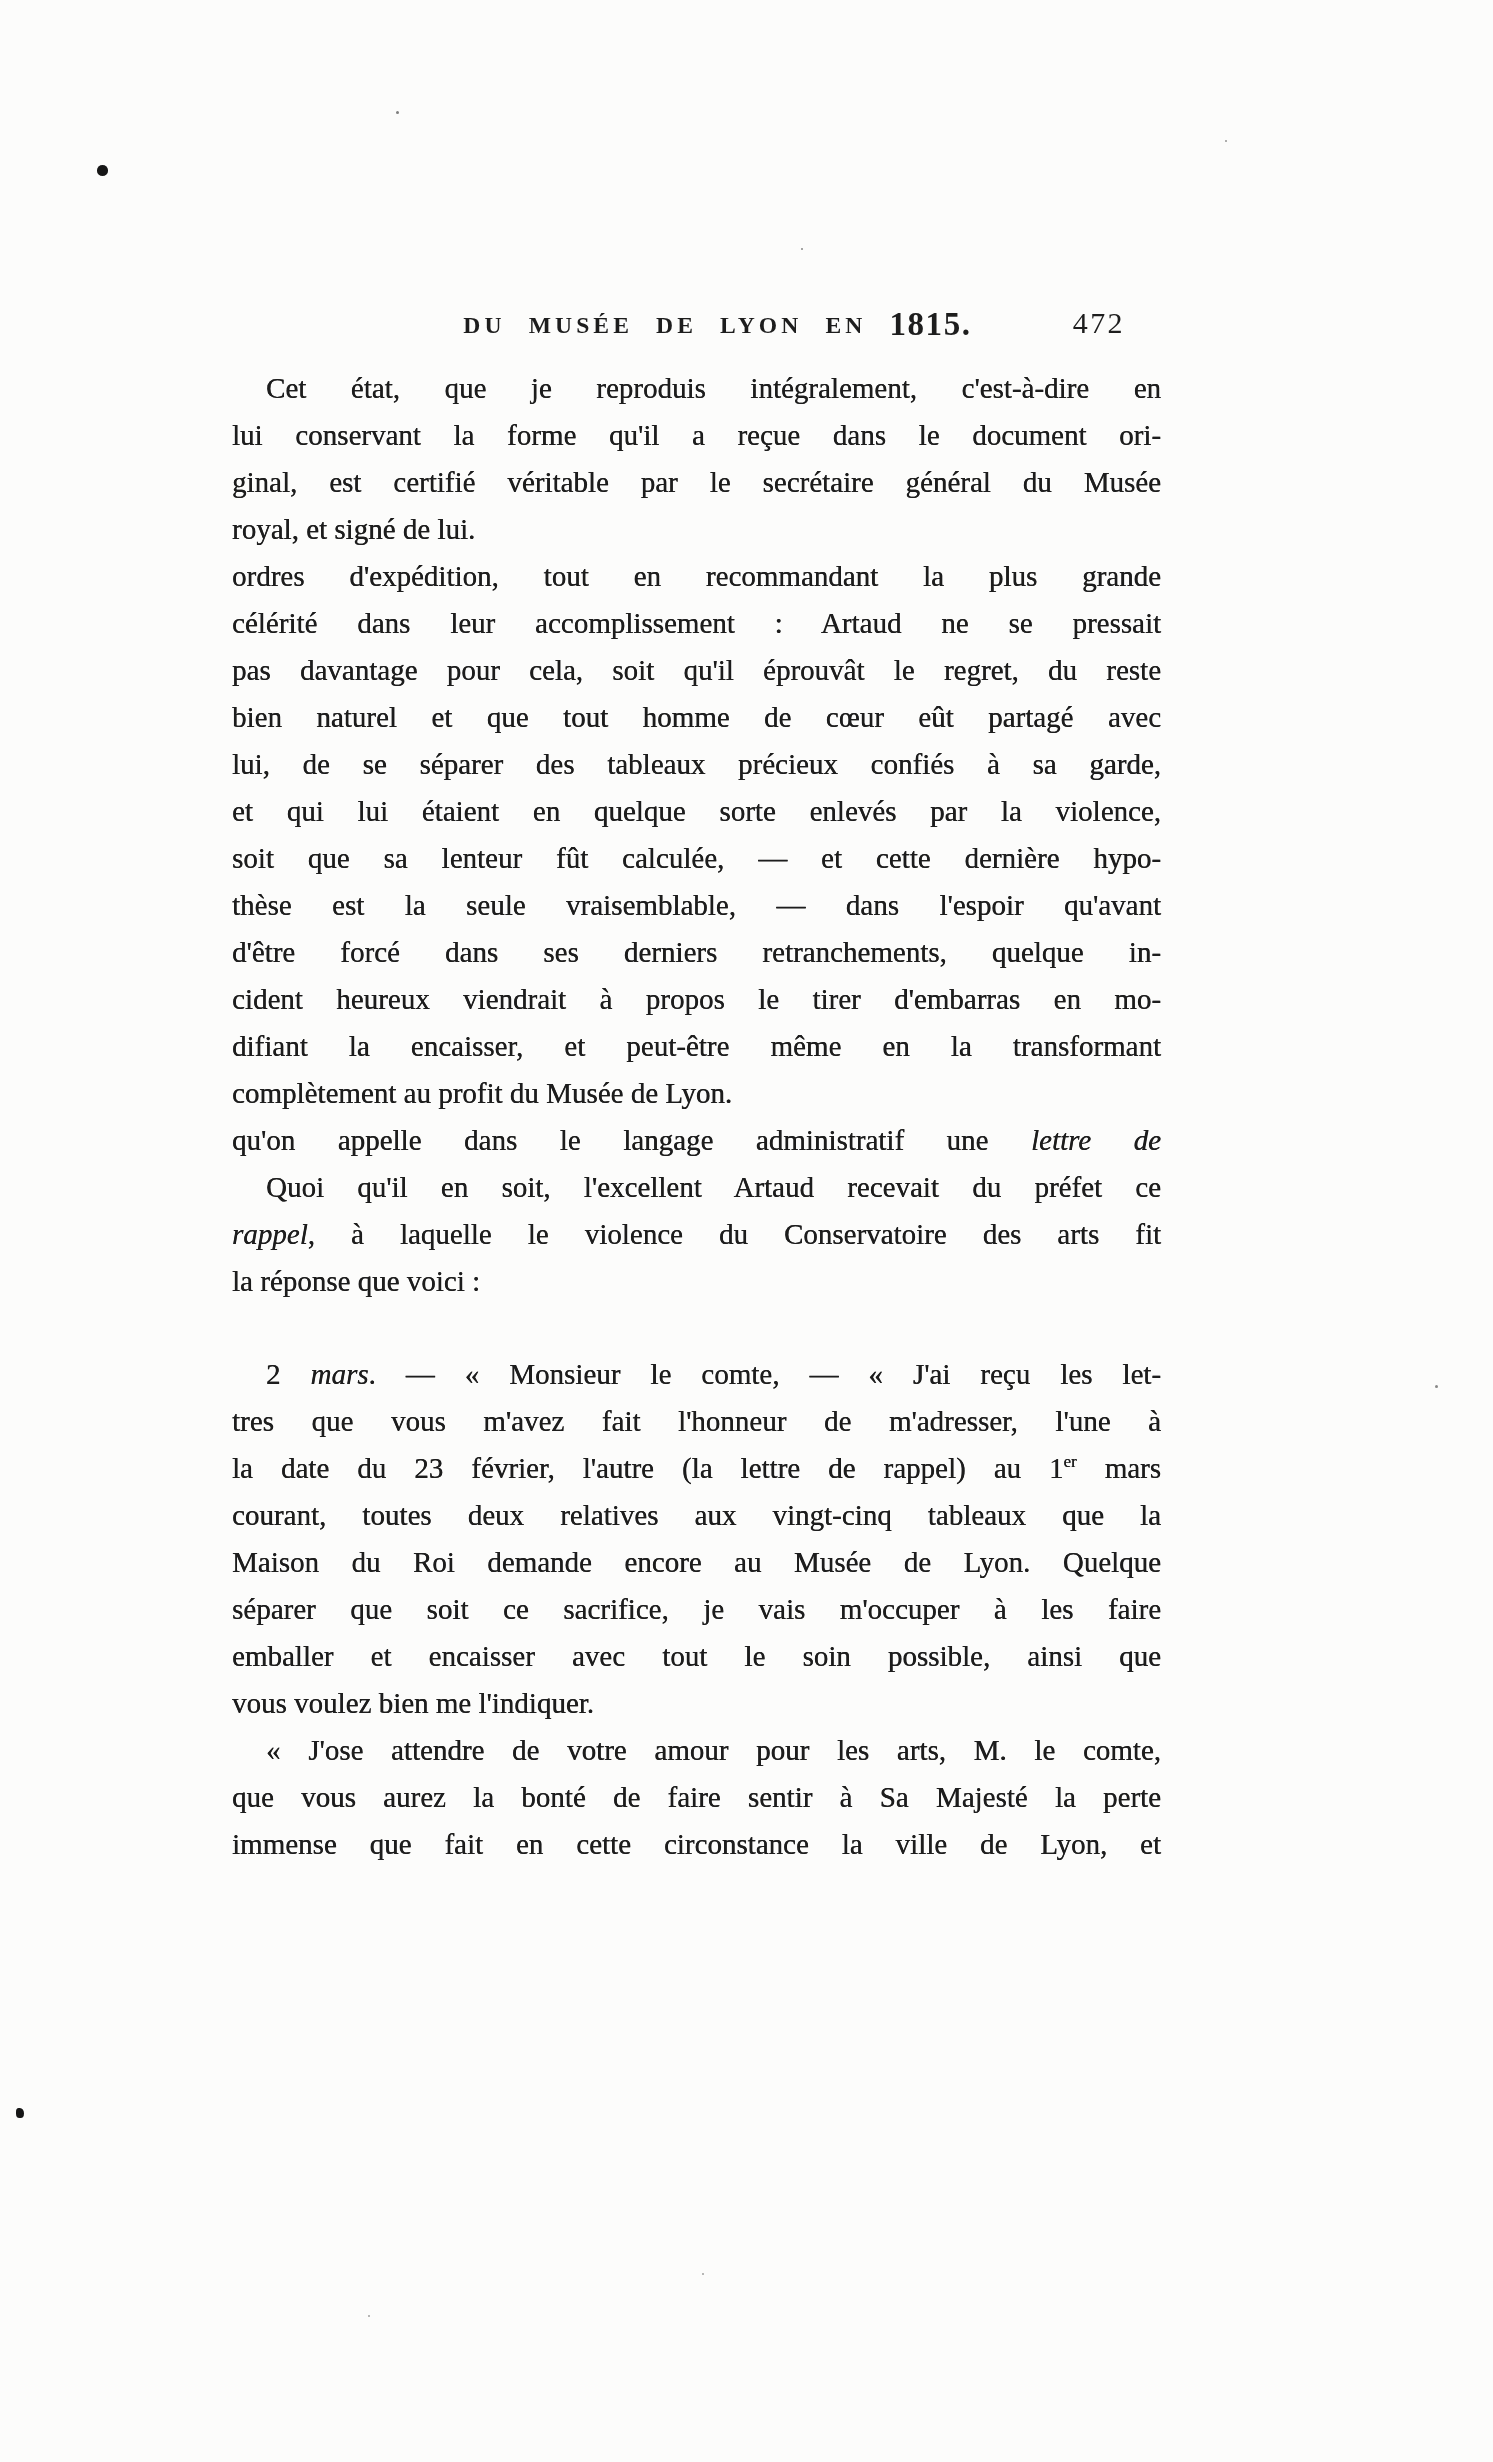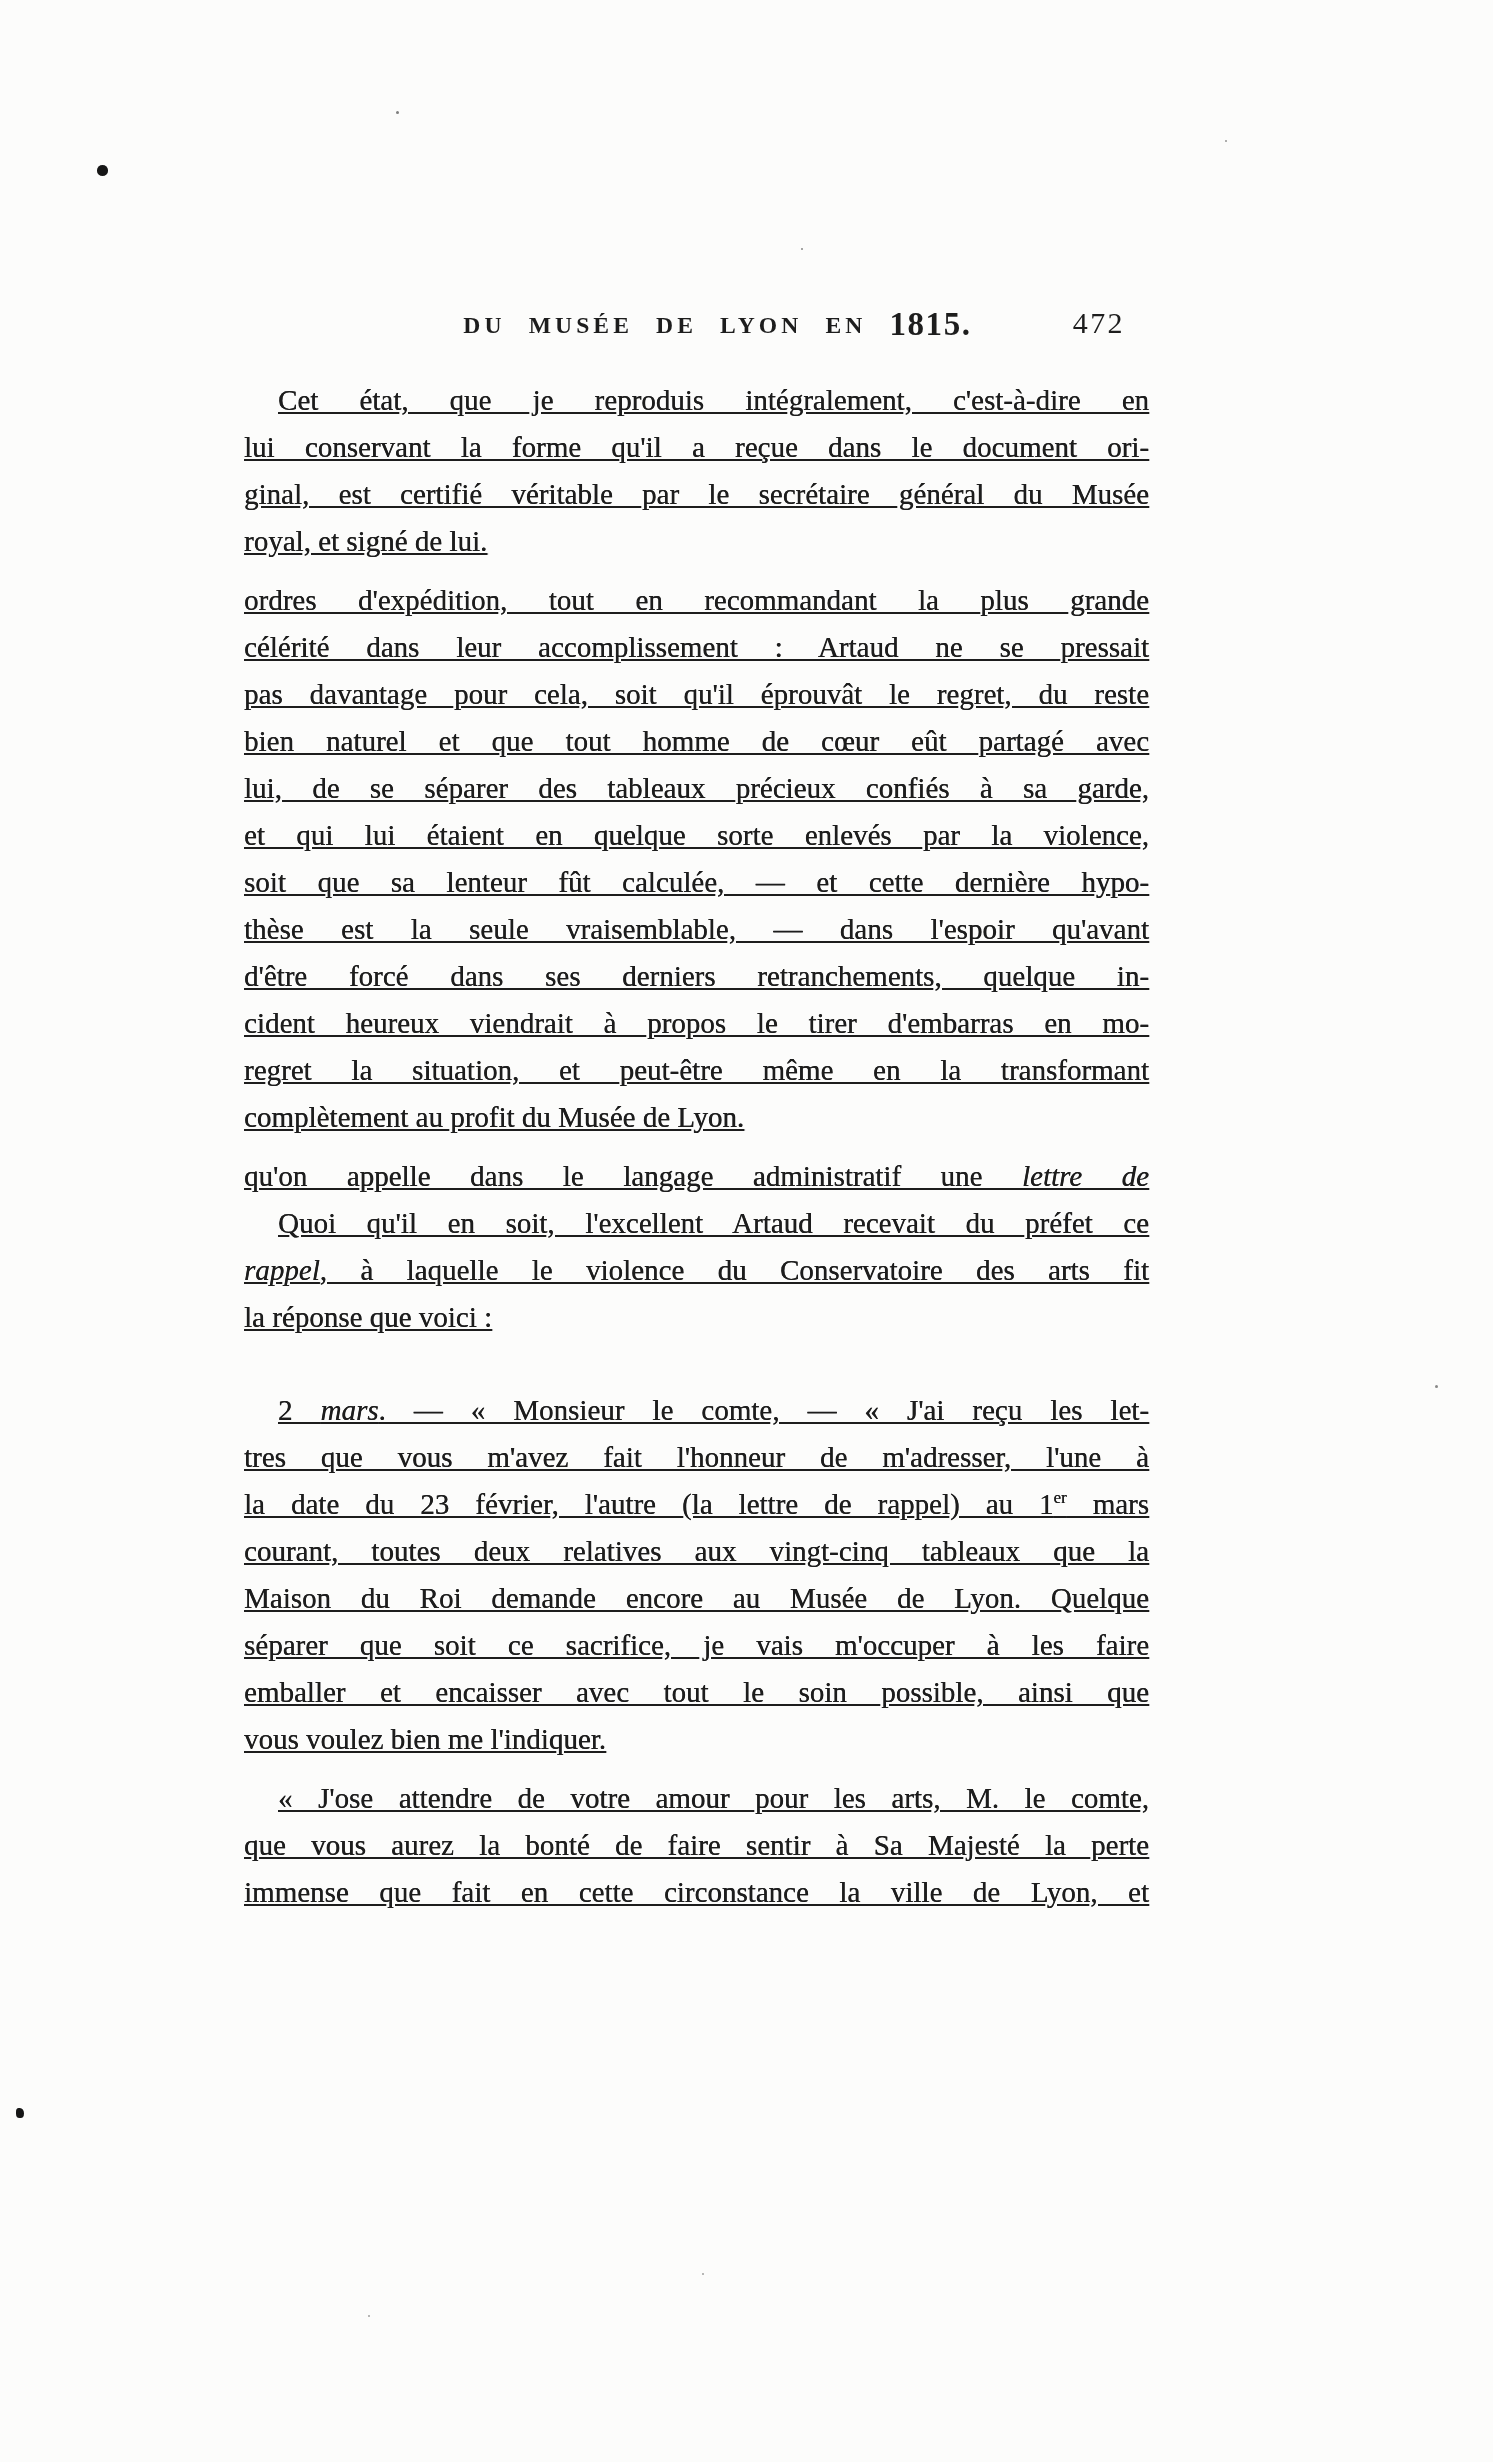--- a/index.html
+++ b/index.html
@@ -28,21 +28,21 @@
   }
   .page-number{
     position:absolute;right:36px;top:0;
     font-size:30px;letter-spacing:2.4px;
   }
   .text-block{
     position:absolute;top:365px;left:232px;width:929px;
     font-size:29px;line-height:47px;
     text-shadow:0.3px 0 currentColor;
   }
-  .paragraph{margin:12px;text-decoration:underline;}
+  .paragraph{margin:0;}
   .paragraph.gap-before{margin-top:46px;}
   .line{
     text-align:justify;
     text-align-last:justify;
   }
   .line.first{padding-left:34px;}
   .line.last{text-align-last:left;}
   .it{font-style:italic;}
   .sup{font-size:0.58em;vertical-align:super;line-height:0;}
   .speck{position:absolute;background:#161616;border-radius:50%;}
@@ -71,21 +71,21 @@
         <div class="line"><span class="">ordres d'expédition, tout en recommandant la plus grande</span></div>
         <div class="line"><span class="">célérité dans leur accomplissement : Artaud ne se pressait</span></div>
         <div class="line"><span class="">pas davantage pour cela, soit qu'il éprouvât le regret, du reste</span></div>
         <div class="line"><span class="">bien naturel et que tout homme de cœur eût partagé avec</span></div>
         <div class="line"><span class="">lui, de se séparer des tableaux précieux confiés à sa garde,</span></div>
         <div class="line"><span class="">et qui lui étaient en quelque sorte enlevés par la violence,</span></div>
         <div class="line"><span class="">soit que sa lenteur fût calculée, — et cette dernière hypo-</span></div>
         <div class="line"><span class="">thèse est la seule vraisemblable, — dans l'espoir qu'avant</span></div>
         <div class="line"><span class="">d'être forcé dans ses derniers retranchements, quelque in-</span></div>
         <div class="line"><span class="">cident heureux viendrait à propos le tirer d'embarras en mo-</span></div>
-        <div class="line"><span class="">regret la situation, et peut-être même en la transformant</span></div>
+        <div class="line"><span class="">difiant la encaisser, et peut-être même en la transformant</span></div>
         <div class="line last"><span class="">complètement au profit du Musée de Lyon.</span></div>
       </div>
       <div class="paragraph">
         <div class="line"><span class="">qu'on appelle dans le langage administratif une </span><span class="it">lettre de</span></div>
         <div class="line first"><span class="">Quoi qu'il en soit, l'excellent Artaud recevait du préfet ce</span></div>
         <div class="line"><span class="it">rappel</span><span class="">, à laquelle le violence du Conservatoire des arts fit</span></div>
         <div class="line last"><span class="">la réponse que voici :</span></div>
       </div>
       <div class="paragraph gap-before">
         <div class="line first"><span class="">2 </span><span class="it">mars</span><span class="">. — « Monsieur le comte, — « J'ai reçu les let-</span></div>

